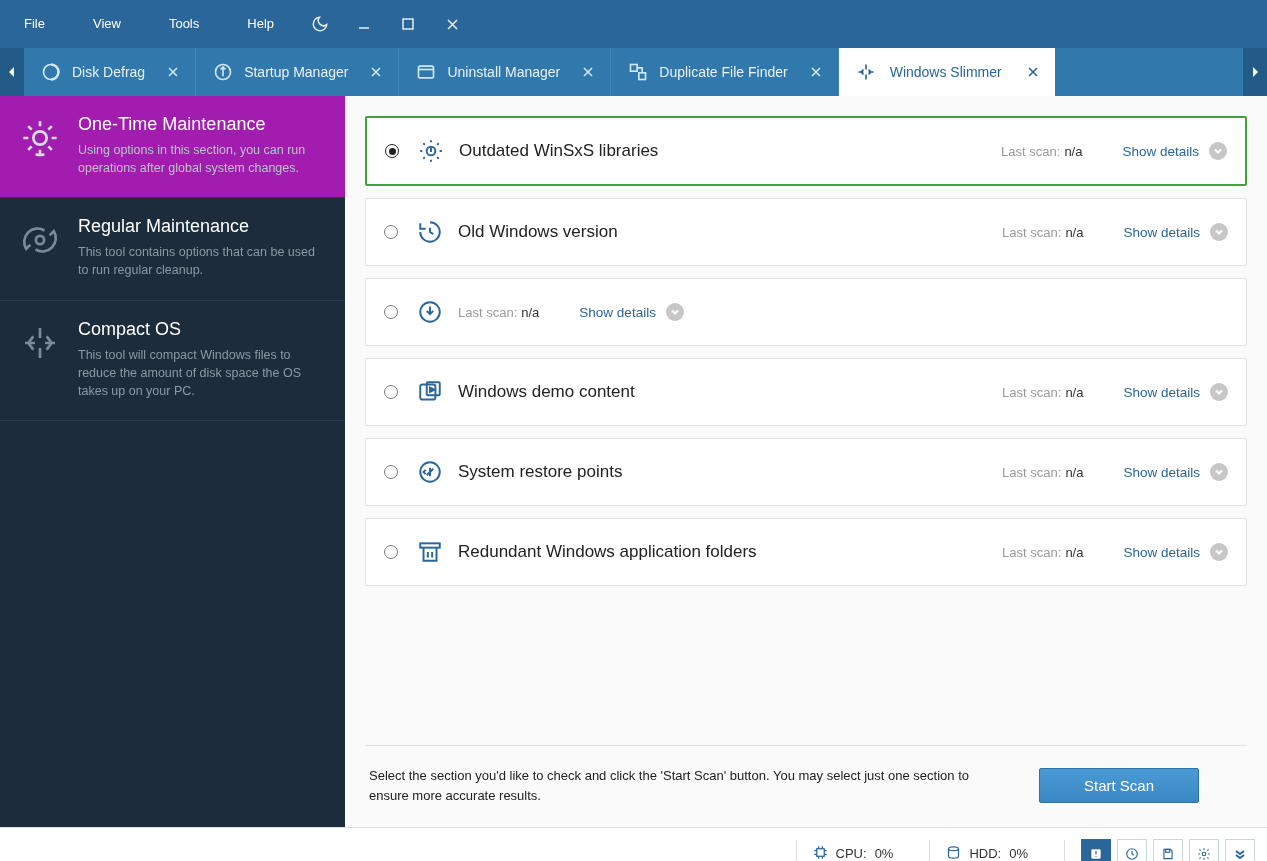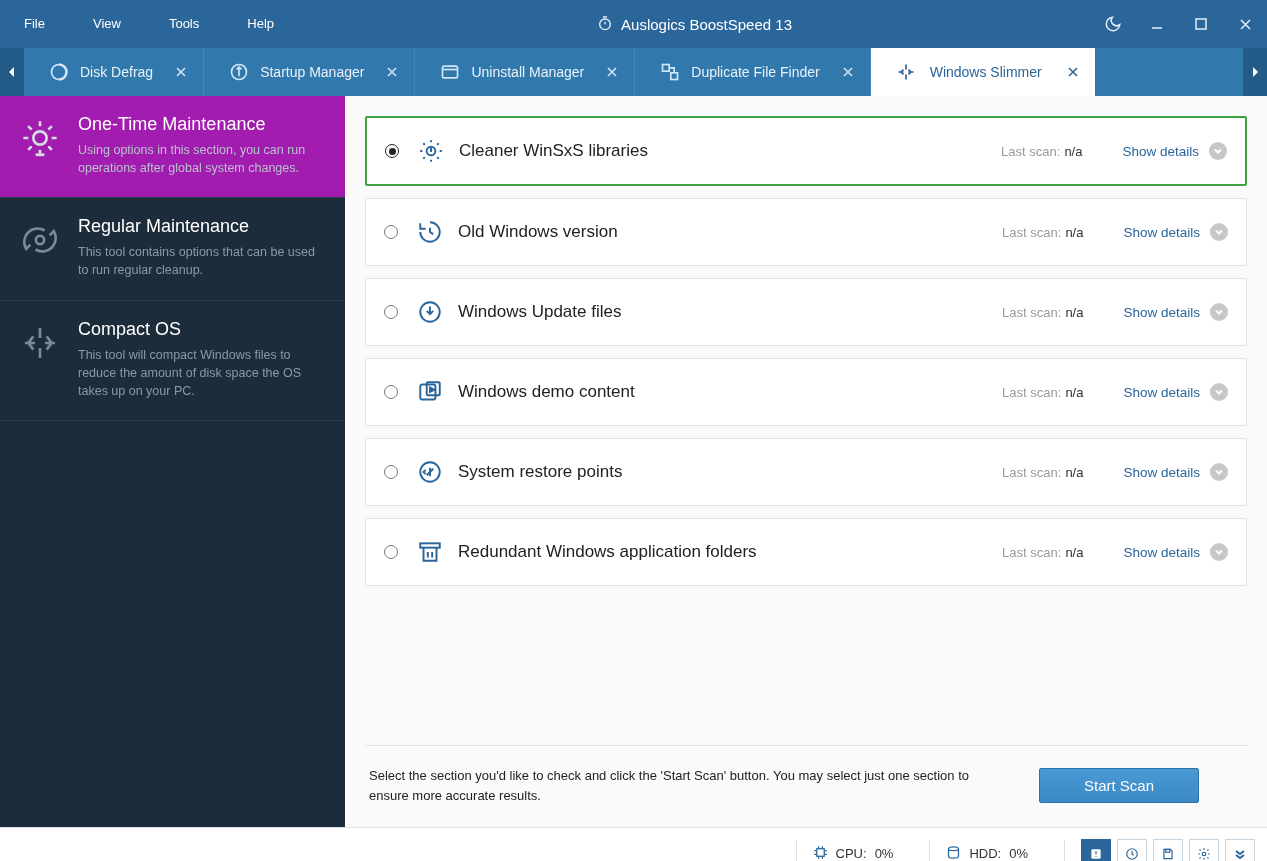--- a/index.html
+++ b/index.html
@@ -11,21 +11,21 @@
 .titlebar .menu > div { padding: 0 24px; line-height: 36px; font-size: 13px; cursor: default; }
 .titlebar .title { flex: 1; text-align: center; font-size: 15px; font-weight: 400; display: flex; align-items: center; justify-content: center; gap: 8px; }
 .titlebar .winbtns { display: flex; align-items: center; }
 .titlebar .winbtns > div { width: 44px; height: 36px; display: flex; align-items: center; justify-content: center; cursor: default; }
 .theme-icon svg, .winbtns svg { stroke: #e6eef5; }
 
 
 .tabstrip { height: 48px; background: #3178ad; display: flex; align-items: stretch; }
 .tabstrip .navbtn { width: 24px; background: #225a88; display: flex; align-items: center; justify-content: center; }
 .tabstrip .tabs { flex: 1; display: flex; overflow: hidden; }
-.tab { display: flex; align-items: center; gap: 10px; padding: 0 14px 0 24px; color: #e9f2f9; font-size: 14px; position: relative; border-right: 1px solid #3f86bb; white-space: nowrap; }
+.tab { display: flex; align-items: center; gap: 10px; padding: 0 14px 0 16px; color: #e9f2f9; font-size: 14px; position: relative; border-right: 1px solid #3f86bb; white-space: nowrap; }
 .tab .icon { width: 22px; height: 22px; display: flex; align-items: center; justify-content: center; color: #cfe6f7; }
 .tab .close { width: 16px; height: 16px; display: flex; align-items: center; justify-content: center; margin-left: 10px; }
 .tab.active { background: #fff; color: #2a669a; border-right: none; gap: 13px; }
 .tab.active .icon { color: #2a669a; }
 .tab.active .close svg { stroke: #2a669a; }
 
 
 .main { display: flex; height: calc(100% - 36px - 48px - 46px); }
 .sidebar { width: 345px; background: #1c2c3a; color: #cdd6dd; }
 .side-item { display: flex; gap: 16px; padding: 18px 18px 20px 18px; border-bottom: 1px solid #2a3b4a; }
@@ -66,29 +66,20 @@
 </head>
 <body>
 
 <div class="titlebar">
   <div class="menu">
     <div>File</div>
     <div>View</div>
     <div>Tools</div>
     <div>Help</div>
   </div>
-  <div class="title">
-    <span>
-      <svg width="16" height="16" viewBox="0 0 24 24" fill="none" stroke="#e6eef5" stroke-width="2">
-          <circle cx="12" cy="14" r="8"></circle>
-          <path d="M12 10v4M9 3h6"></path>
-        </svg>
-    </span>
-    <span>Auslogics BoostSpeed 13</span>
-  </div>
   <div class="winbtns">
     <div class="theme-icon">
       <svg width="18" height="18" viewBox="0 0 24 24" fill="none" stroke-width="2">
           <path d="M21 12.8A9 9 0 1111.2 3a7 7 0 009.8 9.8z"></path>
         </svg>
     </div>
     <div>
         <svg width="14" height="14" viewBox="0 0 14 14" stroke-width="1.5">
           <path d="M2 11h10"></path>
         </svg>
@@ -235,21 +226,21 @@
     <div class="cards" id="cards">
         <div class="card selected">
           <span class="radio"></span>
           <span class="cicon">
             <svg width="26" height="26" viewBox="0 0 24 24" fill="none" stroke="currentColor" stroke-width="1.8">
               <circle cx="12" cy="12" r="4"></circle>
               <path d="M12 2v2M12 20v2M2 12h2M20 12h2M4.9 4.9l1.4 1.4M17.7 17.7l1.4 1.4M4.9 19.1l1.4-1.4M17.7 6.3l1.4-1.4"></path>
               <path d="M12 9v4M12 15h0"></path>
             </svg>
           </span>
-          <span class="ctitle">Cleaner WinSxS libraries</span>
+          <span class="ctitle">Outdated WinSxS libraries</span>
           <span class="lastscan">Last scan:</span>
           <span class="lastscan-val">n/a</span>
           <span class="details">Show details</span>
           <span class="chev">
             <svg width="10" height="10" viewBox="0 0 10 10" fill="none" stroke="#fff" stroke-width="2">
               <path d="M2 3.5l3 3 3-3"></path>
             </svg>
           </span>
         </div>
         <div class="card">
@@ -272,21 +263,20 @@
           </span>
         </div>
         <div class="card">
           <span class="radio"></span>
           <span class="cicon">
             <svg width="26" height="26" viewBox="0 0 24 24" fill="none" stroke="currentColor" stroke-width="1.8">
               <circle cx="12" cy="12" r="9"></circle>
               <path d="M12 7v7M9 11l3 3 3-3"></path>
             </svg>
           </span>
-          <span class="ctitle">Windows Update files</span>
           <span class="lastscan">Last scan:</span>
           <span class="lastscan-val">n/a</span>
           <span class="details">Show details</span>
           <span class="chev">
             <svg width="10" height="10" viewBox="0 0 10 10" fill="none" stroke="#fff" stroke-width="2">
               <path d="M2 3.5l3 3 3-3"></path>
             </svg>
           </span>
         </div>
         <div class="card">

